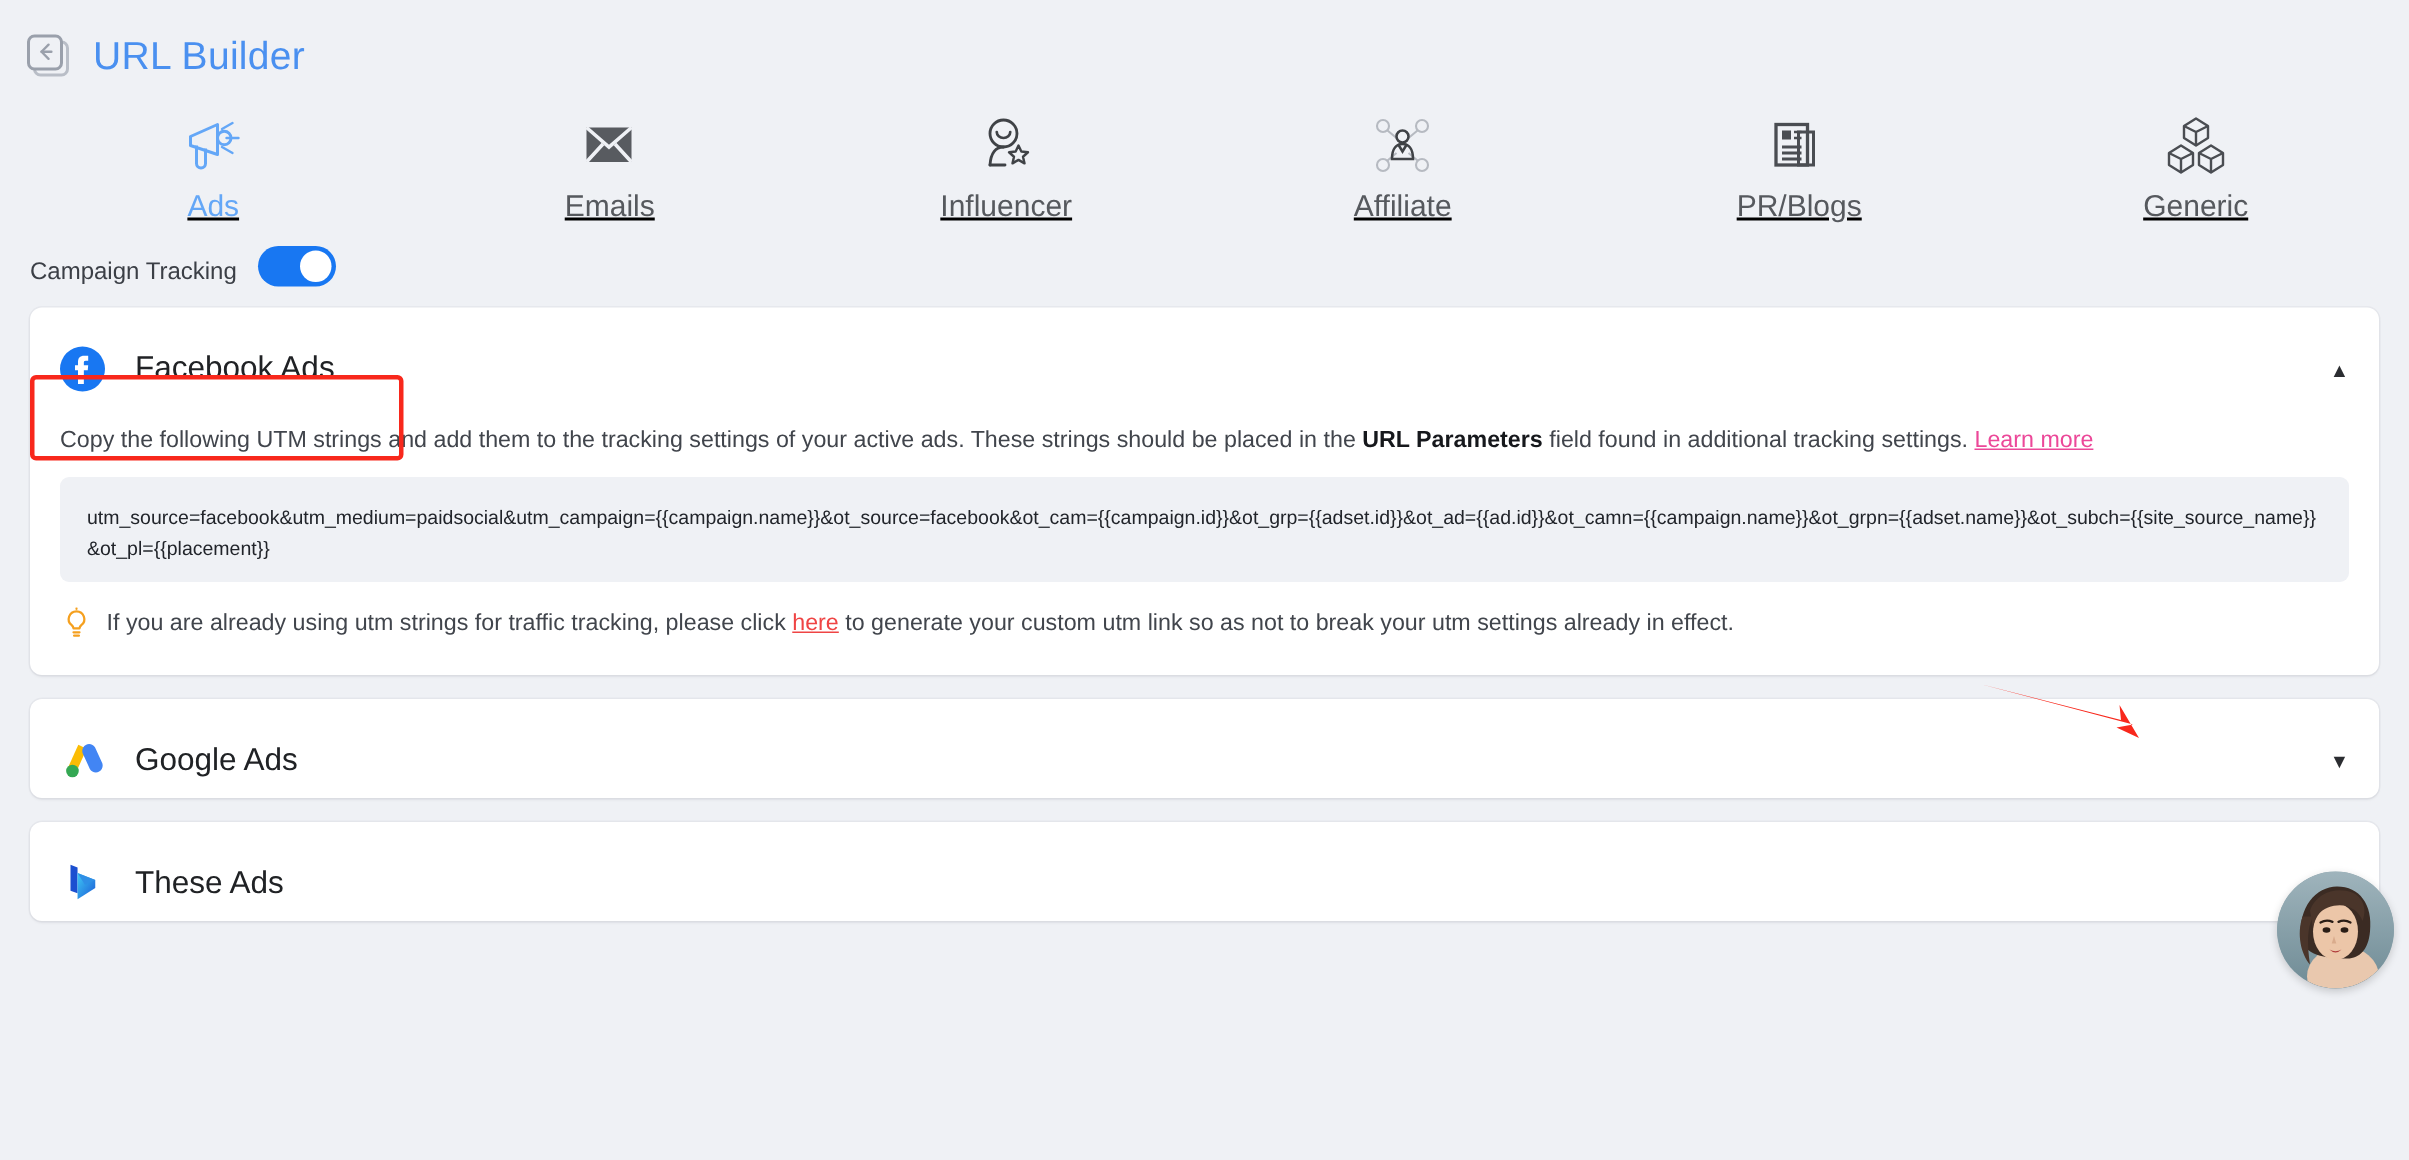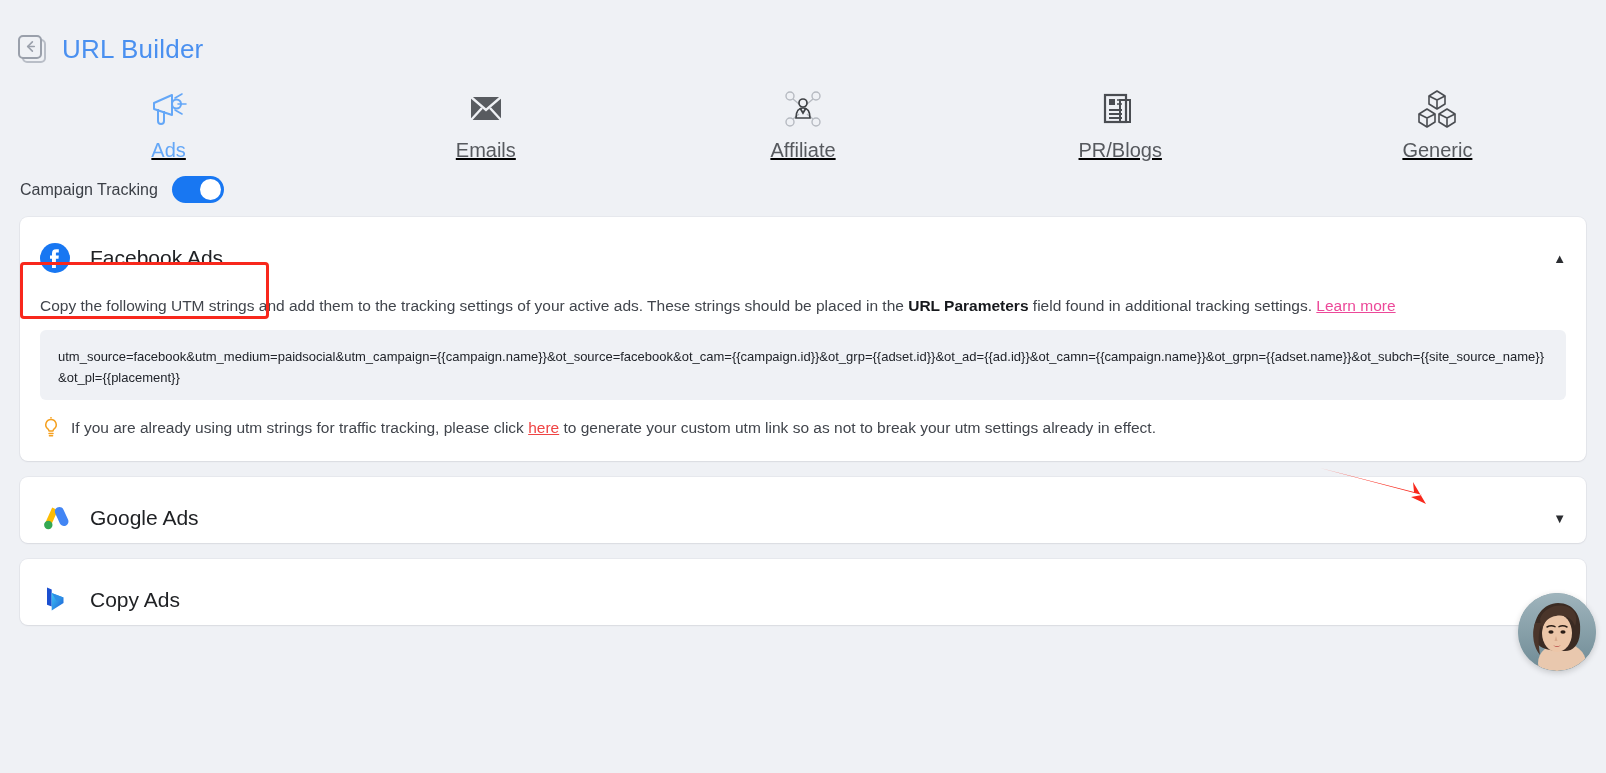--- a/index.html
+++ b/index.html
@@ -3,21 +3,21 @@
 <meta charset="utf-8">
 <style>
   * { box-sizing: border-box; }
   html, body {
     margin: 0; padding: 0;
     width: 1606px; height: 773px;
     background: #eff1f5;
     font-family: "Liberation Sans", sans-serif;
     overflow: hidden;
   }
-  .page { position: relative; width: 1606px; height: 665px; background: #eff1f5; margin-top: 12px; }
+  .page { position: relative; width: 1606px; height: 665px; background: #eff1f5; }
 
   
   .header { display: flex; align-items: center; gap: 14px; padding: 22px 0 0 18px; }
   .back-btn {
     width: 30px; height: 30px; position: relative; cursor: pointer; flex: 0 0 auto;
   }
   .back-btn .sq-back {
     position: absolute; left: 4px; top: 4px; width: 24px; height: 24px;
     border: 2px solid #b9bec7; border-radius: 5px; background: #eff1f5;
   }
@@ -37,21 +37,21 @@
   }
   .tab {
     flex: 1 1 0; display: flex; flex-direction: column; align-items: center;
     gap: 8px; cursor: pointer; user-select: none;
   }
   .tab .tab-icon { height: 44px; display: flex; align-items: center; justify-content: center; }
   .tab .tab-label { font-size: 20px; color: #56595e; }
   .tab.active .tab-label { color: #64a7f7; }
 
   
-  .camp-row { display: flex; align-items: center; gap: 14px; padding: 14px 0 0 20px; }
+  .camp-row { display: flex; align-items: flex-end; gap: 14px; padding: 14px 0 0 20px; }
   .camp-label { font-size: 16px; color: #3b3f46; }
   .toggle {
     width: 52px; height: 27px; border-radius: 14px; background: #1877f2;
     position: relative; cursor: pointer; flex: 0 0 auto;
   }
   .toggle .knob {
     position: absolute; top: 3px; right: 3px; width: 21px; height: 21px;
     border-radius: 50%; background: #fff;
   }
 
@@ -157,20 +157,32 @@
       <div class="tab-icon">
         <svg width="42" height="40" viewBox="0 0 42 40">
           <rect x="6" y="8" width="30" height="23" fill="#585b60"></rect>
           <path d="M6 8 L21 21 L36 8" fill="none" stroke="#eff1f5" stroke-width="2.4"></path>
           <path d="M6 31 L17 19 M36 31 L25 19" fill="none" stroke="#eff1f5" stroke-width="2.4"></path>
         </svg>
       </div>
       <div class="tab-label">Emails</div>
     </div>
 
+    <div class="tab">
+      <div class="tab-icon">
+        <svg width="42" height="42" viewBox="0 0 42 42">
+          <circle cx="19" cy="13" r="9" fill="none" stroke="#3f4246" stroke-width="1.9"></circle>
+          <path d="M14.5 12 a4.5 4 0 0 0 9 0" fill="none" stroke="#3f4246" stroke-width="1.8" stroke-linecap="round"></path>
+          <path d="M10 34 C10.5 26 14 22 19 22" fill="none" stroke="#3f4246" stroke-width="1.9" stroke-linecap="round"></path>
+          <path d="M10 34 H20" fill="none" stroke="#3f4246" stroke-width="1.9" stroke-linecap="round"></path>
+          <path d="M29 21 l1.9 4 4.4.5 -3.3 3 1 4.4 -4-2.3 -4 2.3 1-4.4 -3.3-3 4.4-.5 Z" fill="none" stroke="#3f4246" stroke-width="1.6" stroke-linejoin="round"></path>
+        </svg>
+      </div>
+      <div class="tab-label">Influencer</div>
+    </div>
 
     <div class="tab">
       <div class="tab-icon">
         <svg width="44" height="42" viewBox="0 0 44 42">
           <g stroke="#b6bac1" stroke-width="1.4" fill="none">
             <circle cx="9" cy="8" r="4"></circle>
               <circle cx="35" cy="8" r="4"></circle>
             <circle cx="9" cy="34" r="4"></circle>
               <circle cx="35" cy="34" r="4"></circle>
             <path d="M12 11 L18 16 M32 11 L26 16 M12 31 L18 26 M32 31 L26 26"></path>
@@ -278,21 +290,21 @@
             <linearGradient id="bgrad" x1="0" y1="0" x2="1" y2="1">
               <stop offset="0" stop-color="#3ec9f5"></stop>
                 <stop offset="1" stop-color="#1b5ad6"></stop>
             </linearGradient>
           </defs>
           <path d="M8 3.5 L12.7 5.4 L12.7 22.5 L8 20.8 Z" fill="#1b4fd0"></path>
           <path d="M12.7 9.0 L24.5 13.6 L24.5 19.0 L12.7 26.5 Z" fill="url(#bgrad)"></path>
           <path d="M12.7 9.0 L24.5 13.6 L17.6 16.9 Z" fill="#2f8fe6"></path>
         </svg>
       </div>
-      <div class="brand-name">Copy Ads</div>
+      <div class="brand-name">These Ads</div>
     </div>
   </div>
 
   <div class="hl-box"></div>
 
   <div class="arrow">
     <svg width="130" height="45" viewBox="0 0 130 45">
       <path d="M2 4 L104 31 L93 33 L108 40 L95 18 L96 28 Z" fill="#f8281c"></path>
     </svg>
   </div>

